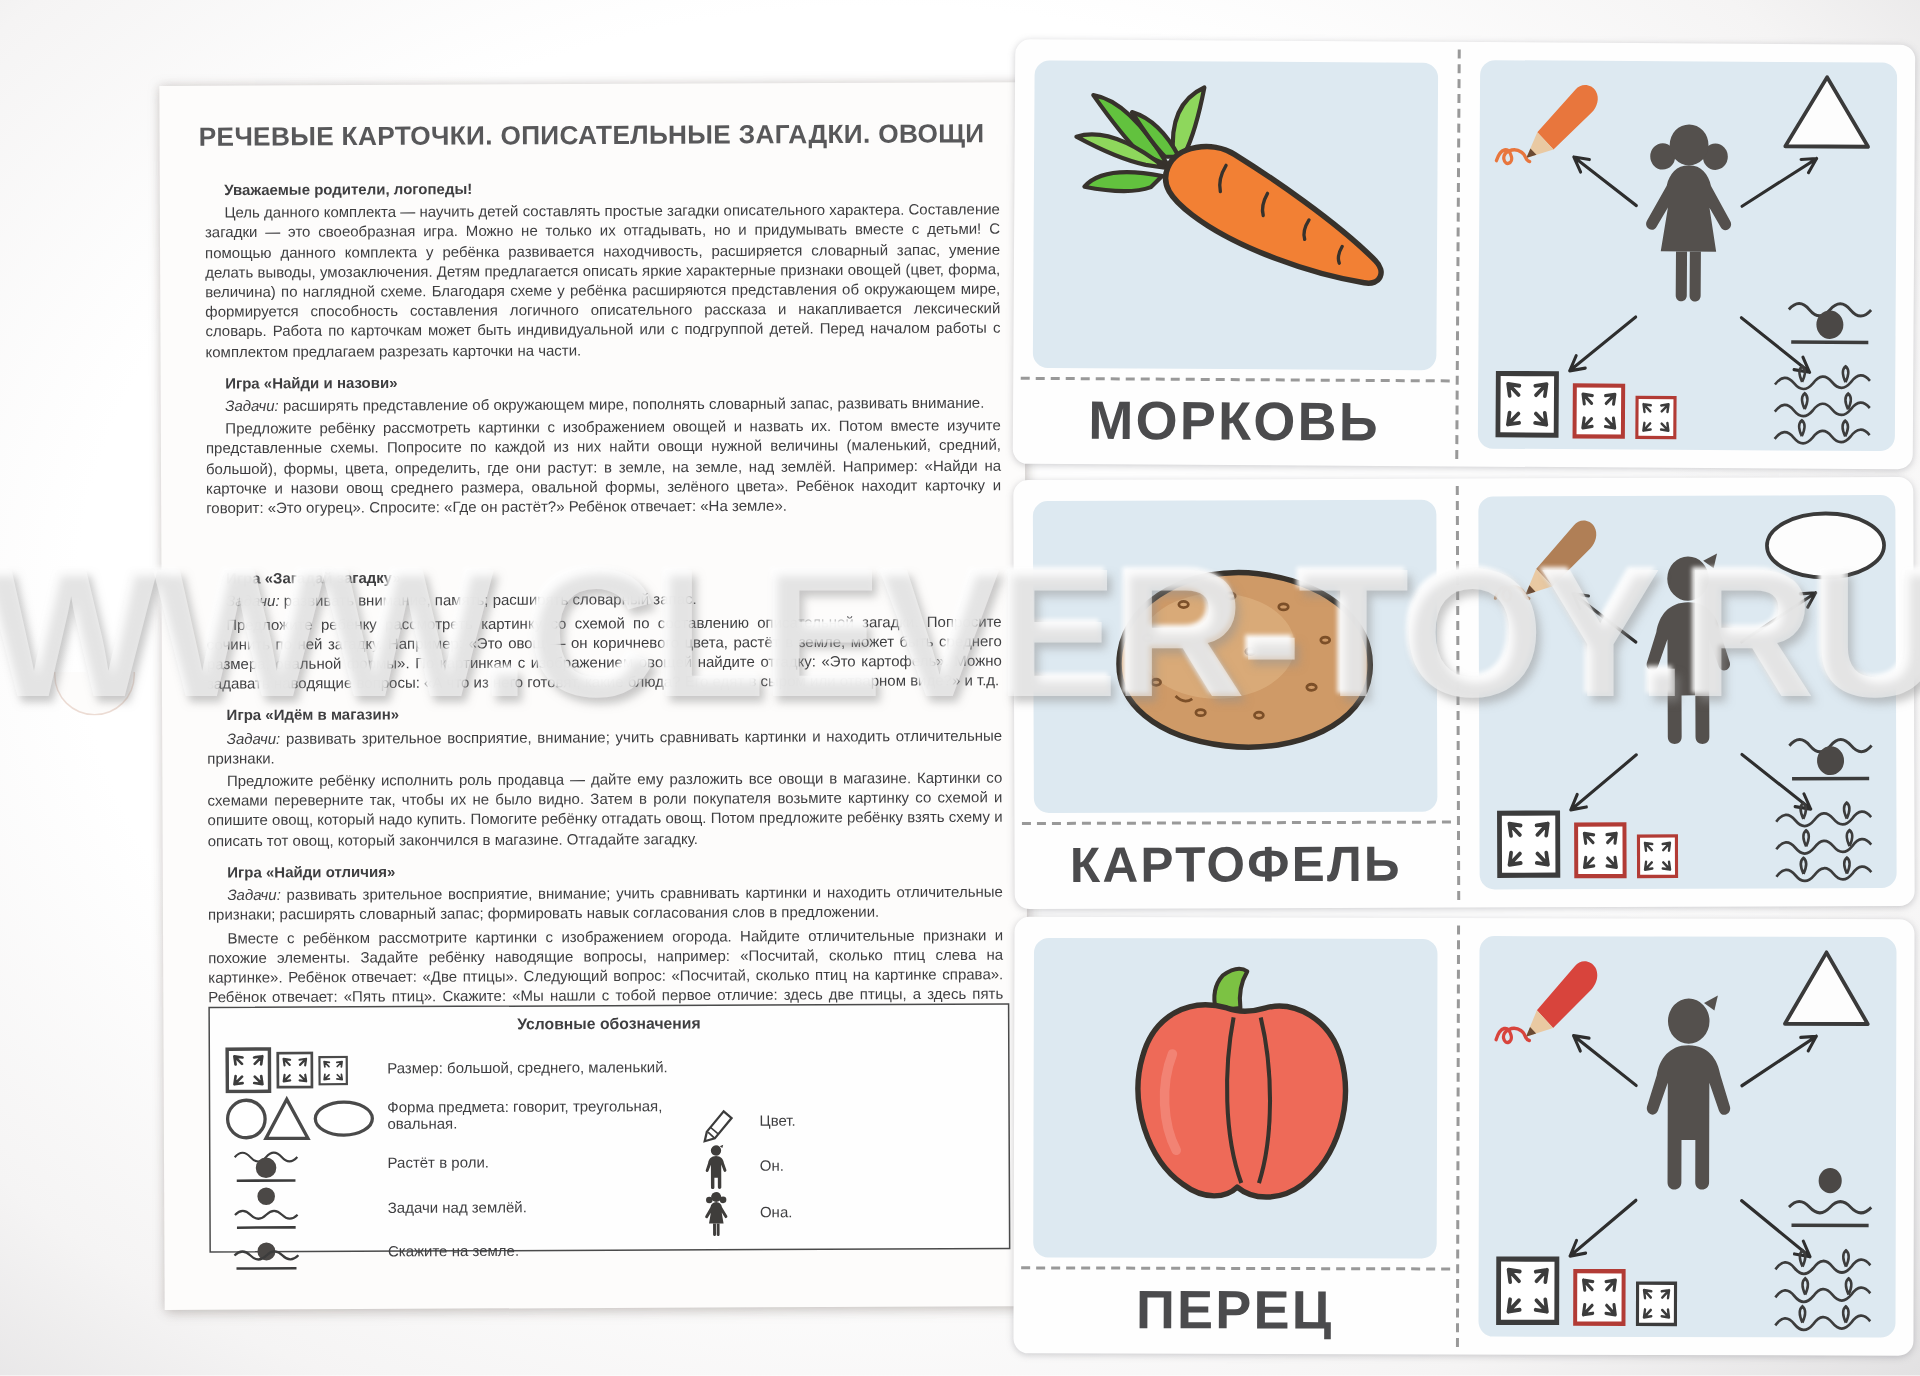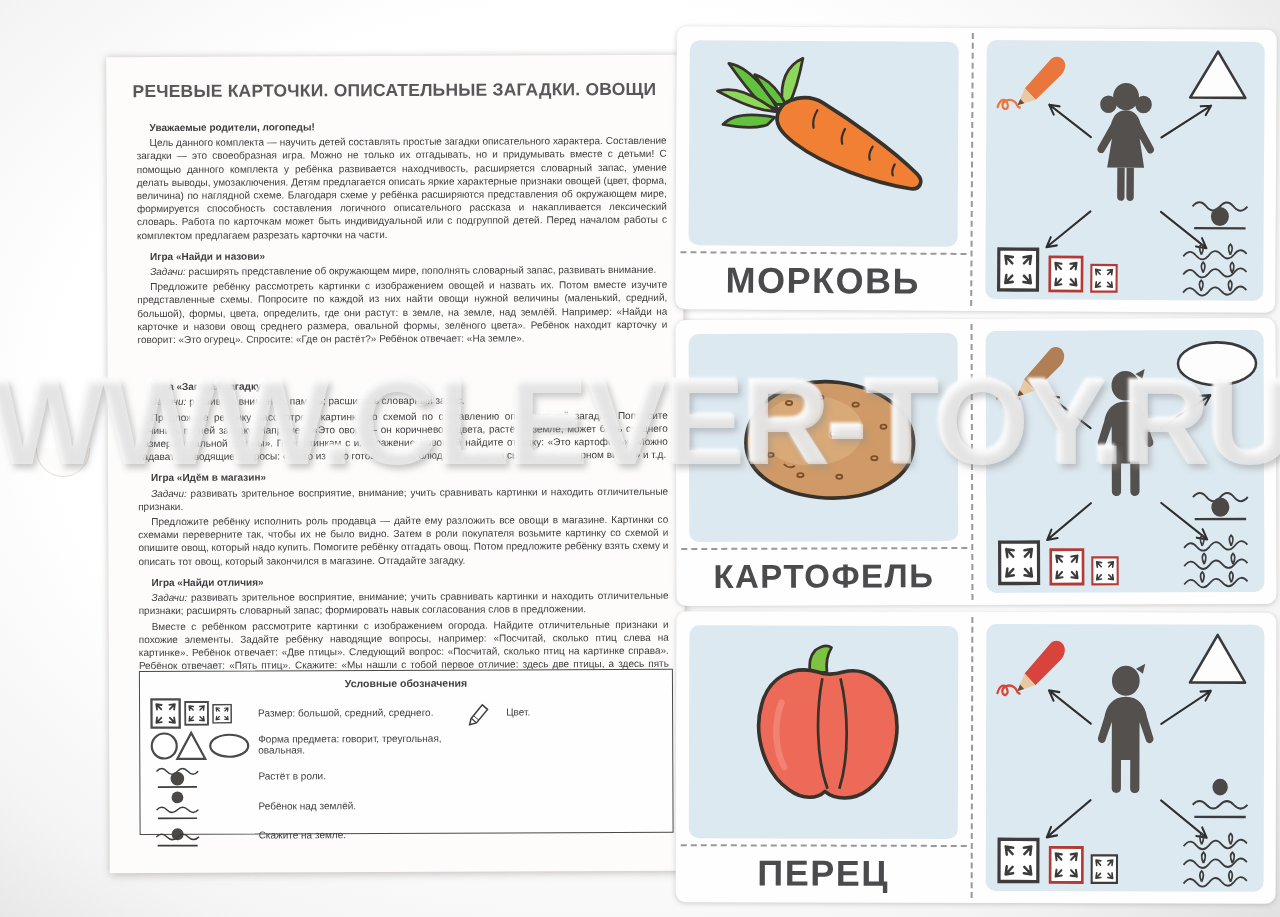--- a/index.html
+++ b/index.html
@@ -20,21 +20,21 @@
   .greeting{font-weight:bold;}
   .game-heading{font-weight:bold;margin:8px 0 2px 0;text-indent:13px;}
   .game-heading.gap-big{margin-top:34px;}
   .tasks-line .tlab{font-style:italic;}
   
   .legend{position:absolute;left:30px;right:12px;top:614px;height:162px;
           border:1.5px solid #4a4a4a;background:#fefefe;}
   .legend-title{text-align:center;font-weight:bold;font-size:10.5px;color:#3e3e40;margin-top:6px;}
   .legend-cols{position:absolute;top:26px;left:10px;right:8px;bottom:8px;display:flex;}
   .legend-left{width:58%;display:flex;flex-direction:column;justify-content:space-between;}
-  .legend-right{width:42%;display:flex;flex-direction:column;justify-content:space-between;}
+  .legend-right{width:42%;display:flex;flex-direction:column;justify-content:flex-end;}
   .legend-row{display:flex;align-items:center;}
   .legend-row .icon-cell{width:108px;display:flex;align-items:center;gap:3px;flex-shrink:0;}
   .legend-right .legend-row .icon-cell{width:58px;justify-content:center;}
   .legend-row .lbl{font-size:10px;color:#3e3e40;}
 
   
   .card{position:absolute;left:676px;width:600px;background:#fefefe;border-radius:10px;
         box-shadow:0 1px 5px rgba(110,110,118,.35);}
   .card-left{position:absolute;left:0;top:0;width:295px;height:100%;}
   .veg-panel{position:absolute;left:13px;top:14px;right:13px;bottom:64px;
@@ -160,21 +160,21 @@
               <svg width="31" height="31" viewBox="0 0 40 40">
                   <use href="#sym-size-square" color="#4a4a4a"></use>
                 </svg>
               <svg width="25" height="25" viewBox="0 0 40 40">
                   <use href="#sym-size-square" color="#4a4a4a"></use>
                 </svg>
               <svg width="20" height="20" viewBox="0 0 40 40">
                   <use href="#sym-size-square" color="#4a4a4a"></use>
                 </svg>
             </span>
-            <span class="lbl">Размер: большой, средний, среднего.</span>
+            <span class="lbl">Размер: большой, среднего, маленький.</span>
           </div>
           <div class="legend-row">
             <span class="icon-cell">
               <svg width="100" height="32" viewBox="0 0 100 32" fill="#fff" stroke="#4a4a4a" stroke-width="2.2">
                 <circle cx="14" cy="17" r="12.5"></circle>
                   <path d="M41,4 L55,30 H27 Z"></path>
                   <ellipse cx="79" cy="17" rx="19" ry="11"></ellipse>
               </svg>
             </span>
             <span class="lbl">Форма предмета: говорит, треугольная, овальная.</span>
@@ -186,39 +186,55 @@
                 </svg>
             </span>
             <span class="lbl">Растёт в роли.</span>
           </div>
           <div class="legend-row">
             <span class="icon-cell">
               <svg width="54" height="30" viewBox="0 0 80 46">
                   <use href="#sym-grows-above"></use>
                 </svg>
             </span>
-            <span class="lbl">Ребёнок над землёй.</span>
+            <span class="lbl">Задачи над землёй.</span>
           </div>
           <div class="legend-row">
             <span class="icon-cell">
               <svg width="54" height="28" viewBox="0 0 80 42">
                   <use href="#sym-grows-on"></use>
                 </svg>
             </span>
             <span class="lbl">Скажите на земле.</span>
           </div>
         </div>
         <div class="legend-right">
           <div class="legend-row">
             <span class="icon-cell">
               <svg width="30" height="30" viewBox="0 0 40 40">
                   <use href="#sym-pencil-outline"></use>
                 </svg>
             </span>
             <span class="lbl">Цвет.</span>
+          </div>
+          <div class="legend-row">
+            <span class="icon-cell">
+              <svg width="22" height="31" viewBox="0 0 90 135">
+                  <use href="#sym-boy" color="#3f3d3b"></use>
+                </svg>
+            </span>
+            <span class="lbl">Он.</span>
+          </div>
+          <div class="legend-row">
+            <span class="icon-cell">
+              <svg width="22" height="31" viewBox="0 0 90 128">
+                  <use href="#sym-girl" color="#3f3d3b"></use>
+                </svg>
+            </span>
+            <span class="lbl">Она.</span>
           </div>
         </div>
       </div>
     </div>
   </div>
 
   <div class="card" style="top:28px;height:283px;transform:rotate(0.35deg);">
     <div class="card-left">
       <div class="veg-panel">
         <svg width="255" height="185" viewBox="0 0 270 200">

